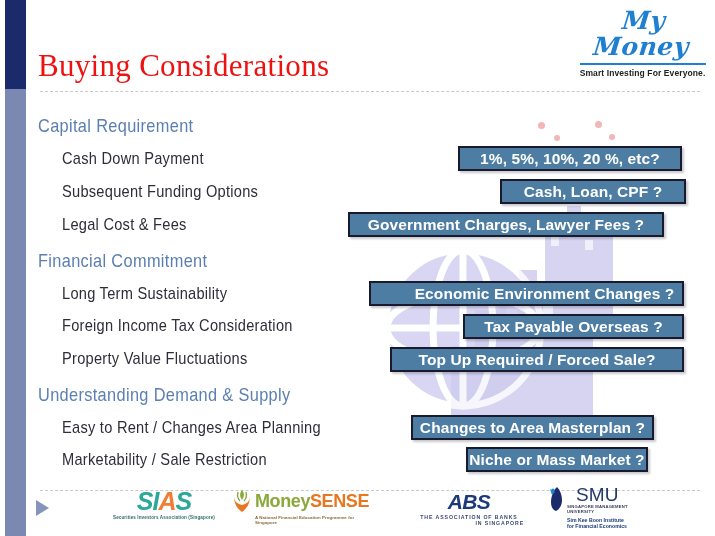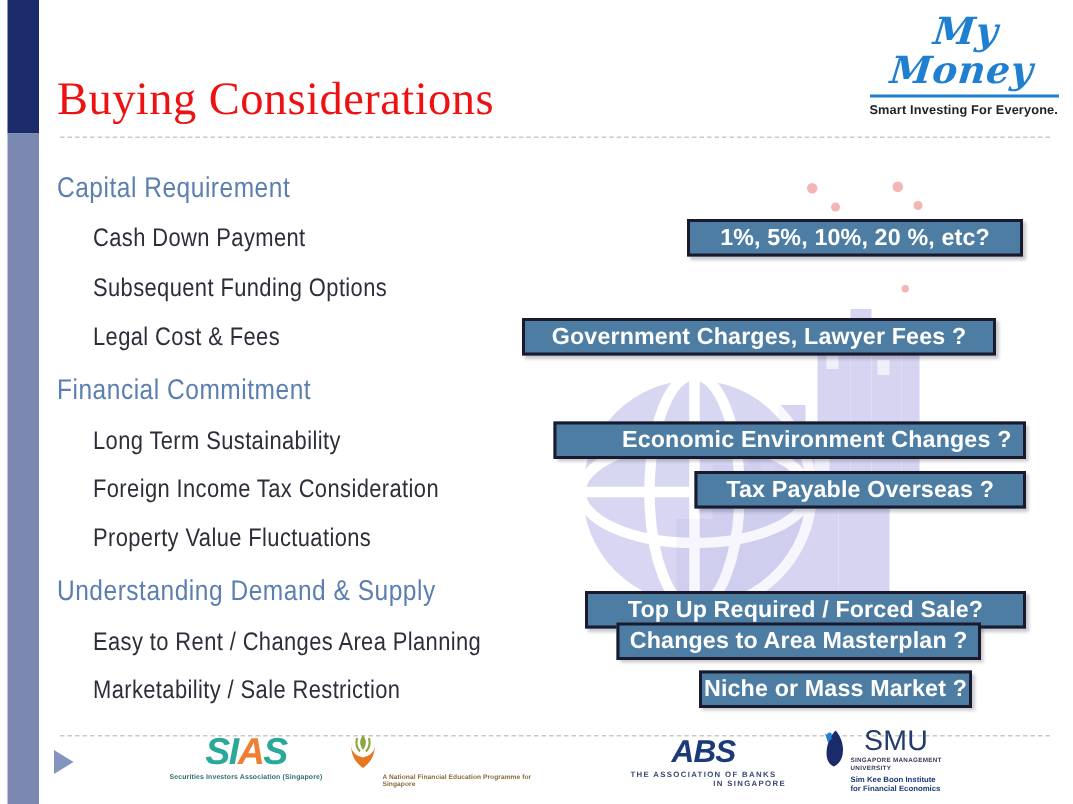--- a/index.html
+++ b/index.html
@@ -314,25 +314,26 @@
   <div class="lvl1" style="top:250px;">Financial Commitment</div>
   <div class="lvl2" style="top:284px;">Long Term Sustainability</div>
   <div class="lvl2" style="top:316px;">Foreign Income Tax Consideration</div>
   <div class="lvl2" style="top:349px;">Property Value Fluctuations</div>
 
   <div class="lvl1" style="top:384px;">Understanding Demand &amp; Supply</div>
   <div class="lvl2" style="top:418px;">Easy to Rent /  Changes Area Planning</div>
   <div class="lvl2" style="top:450px;">Marketability /  Sale Restriction</div>
 
   <div class="callout" style="left:458px;top:146px;width:224px;">1%, 5%, 10%, 20 %, etc?</div>
+  <div class="callout" style="left:500px;top:179px;width:186px;">Cash, Loan, CPF ?</div>
   <div class="callout" style="left:348px;top:212px;width:316px;">Government Charges, Lawyer Fees ?</div>
 
   <div class="callout" style="left:369px;top:281px;width:315px;padding-left:36px;">Economic Environment Changes ?</div>
   <div class="callout" style="left:463px;top:314px;width:221px;">Tax Payable Overseas ?</div>
-  <div class="callout" style="left:390px;top:347px;width:294px;margin-top:47px;">Top Up Required / Forced Sale?</div>
+  <div class="callout" style="left:390px;top:347px;width:294px;">Top Up Required / Forced Sale?</div>
 
   <div class="callout" style="left:411px;top:415px;width:243px;">Changes to Area Masterplan ?</div>
   <div class="callout" style="left:466px;top:447px;width:182px;">Niche or Mass Market ?</div>
 
   <div class="footer-rule"></div>
   <div class="play-arrow"></div>
 
   <div class="logo-footer" style="left:108px;top:489px;width:112px;">
     <div class="sias-word"><span>SI</span><span class="a">A</span><span>S</span></div>
     <div class="sias-sub">Securities Investors Association (Singapore)</div>
@@ -341,20 +342,21 @@
   <div class="logo-footer" style="left:231px;top:489px;width:140px;">
     <div class="ms-row">
       <div class="ms-flame">
         <svg width="22" height="24" viewBox="0 0 22 24">
           <path d="M3 7 C3 16, 7 20, 11 23 C15 20, 19 16, 19 7 C19 13, 15 15, 11 16 C7 15, 3 13, 3 7 Z" fill="#e87722"></path>
           <path d="M11 1 C8 5, 9 8, 11 11 C13 8, 14 5, 11 1 Z" fill="#8aa83c"></path>
           <path d="M7 3 C6 7, 7 10, 9 12" fill="none" stroke="#8aa83c" stroke-width="1.4"></path>
           <path d="M15 3 C16 7, 15 10, 13 12" fill="none" stroke="#8aa83c" stroke-width="1.4"></path>
         </svg>
       </div>
+      <div class="ms-word"><span class="ms-money">Money</span><span class="ms-sense">SENSE</span></div>
     </div>
     <div class="ms-sub" style="padding-left:24px;text-align:left;">A National Financial Education Programme for Singapore</div>
   </div>
 
   <div class="logo-footer" style="left:414px;top:491px;width:110px;">
     <div class="abs-word">ABS</div>
     <div class="abs-sub">THE ASSOCIATION OF BANKS</div>
     <div class="abs-sub2">IN SINGAPORE</div>
   </div>
 

